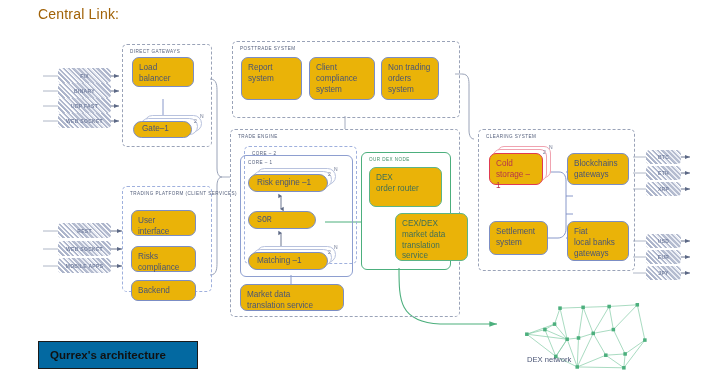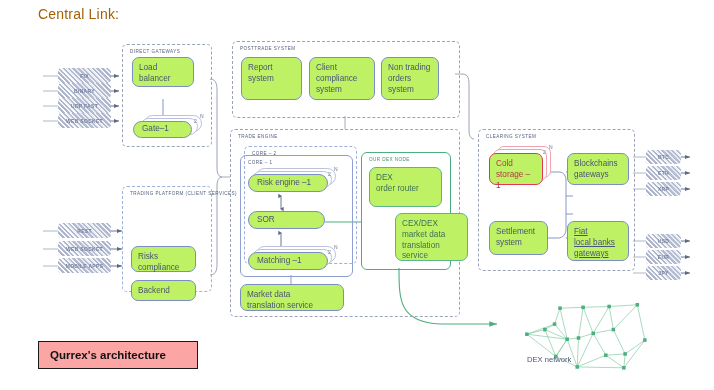--- a/index.html
+++ b/index.html
@@ -26,21 +26,21 @@
     text-transform:uppercase;white-space:nowrap;line-height:1.5;
   }
   .group.solid-blue{border:1px solid #8e9fd0;border-radius:6px;}
   .group.solid-green{border:1px solid #4caf7d;border-radius:6px;}
   .group.dashed-blue{border:1px dashed #9fb0dd;}
   .group-title.green{color:#3f8f66;}
 
   
   .node{
     position:absolute;border:1px solid #7b8dc4;border-radius:7px;
-    background:#bef264;box-sizing:border-box;
+    background:#eab308;box-sizing:border-box;
     font-size:8.2px;line-height:1.32;color:#4a5575;
     padding:5px 6px;white-space:pre-line;
   }
   .node.green{border-color:#5cb487;color:#3f6f58;}
   .node.red{border-color:#e03a52;color:#b5354a;border-width:1.4px;}
   .node.pill{border-radius:11px;padding:4px 8px;}
 
   
   .ghost{
     position:absolute;border:1px solid #b8c2de;border-radius:9px;
@@ -72,21 +72,21 @@
       repeating-linear-gradient(45deg,
         rgba(120,133,168,.55) 0px,rgba(120,133,168,.55) 1.7px,
         rgba(255,255,255,0) 1.7px,rgba(255,255,255,0) 3.4px);
   }
 
   .netlabel{
     position:absolute;font-size:7.6px;color:#4a5575;
   }
   .titlebox{
     position:absolute;left:38px;top:341px;width:160px;height:28px;
-    border:1.4px solid #1a1a1a;background:#fca5a5;
+    border:1.4px solid #1a1a1a;background:#0369a1;
     display:flex;align-items:center;padding-left:11px;
     box-sizing:border-box;
   }
   .titlebox span{font-size:11.5px;font-weight:bold;color:#111;}
 </style>
 </head>
 <body>
 
 <div class="canvas">
 
@@ -213,20 +213,22 @@
   <div class="ghost" style="left:140px;top:118px;width:58px;height:17px;"></div>
   <span class="stack-n" style="left:200px;top:113px;">N</span>
   <span class="stack-n" style="left:194px;top:118px;">2</span>
   <div class="node pill" style="left:133px;top:121px;width:59px;height:17px;
        display:flex;align-items:center;">Gate–1</div>
 
   <div class="group dashed-blue" style="left:122px;top:186px;width:88px;height:104px;">
     <div class="group-title">TRADING PLATFORM
 (CLIENT SERVICES)</div>
   </div>
+  <div class="node" style="left:131px;top:210px;width:65px;height:26px;">User
+interface</div>
   <div class="node" style="left:131px;top:246px;width:65px;height:26px;">Risks
 compliance</div>
   <div class="node" style="left:131px;top:280px;width:65px;height:21px;">Backend</div>
 
   <div class="group" style="left:232px;top:41px;width:226px;height:75px;">
     <div class="group-title">POSTTRADE SYSTEM</div>
   </div>
   <div class="node" style="left:241px;top:57px;width:61px;height:43px;">Report
 system</div>
   <div class="node" style="left:309px;top:57px;width:66px;height:43px;">Client
@@ -248,22 +250,22 @@
     <div class="group-title">CORE – 1</div>
   </div>
 
   <div class="ghost" style="left:256px;top:168px;width:80px;height:17px;"></div>
   <div class="ghost" style="left:252px;top:171px;width:80px;height:17px;"></div>
   <span class="stack-n" style="left:334px;top:166px;">N</span>
   <span class="stack-n" style="left:328px;top:171px;">2</span>
   <div class="node pill" style="left:248px;top:174px;width:80px;height:18px;
        display:flex;align-items:center;">Risk engine –1</div>
 
-  <div class="node pill" style="left:248px;top:211px;width:77px;height:18px;
-       display:flex;align-items:center;">SOR</div>
+  <div class="node pill" style="left:248px;top:211px;width:68px;height:18px;
+       display:flex;align-items:center;font-family:Liberation Mono, monospace;">SOR</div>
 
   <div class="ghost" style="left:256px;top:246px;width:80px;height:17px;"></div>
   <div class="ghost" style="left:252px;top:249px;width:80px;height:17px;"></div>
   <span class="stack-n" style="left:334px;top:244px;">N</span>
   <span class="stack-n" style="left:328px;top:249px;">2</span>
   <div class="node pill" style="left:248px;top:252px;width:80px;height:18px;
        display:flex;align-items:center;">Matching –1</div>
 
   <div class="node" style="left:240px;top:284px;width:104px;height:27px;">Market data
 translation service</div>
@@ -286,21 +288,21 @@
   <div class="ghost red" style="left:493px;top:149px;width:54px;height:32px;border-radius:7px;"></div>
   <span class="stack-n" style="left:549px;top:144px;">N</span>
   <span class="stack-n" style="left:543px;top:149px;">2</span>
   <div class="node red" style="left:489px;top:153px;width:54px;height:32px;">Cold
 storage  – 1</div>
 
   <div class="node" style="left:567px;top:153px;width:62px;height:32px;">Blockchains
 gateways</div>
   <div class="node" style="left:489px;top:221px;width:59px;height:34px;">Settlement
 system</div>
-  <div class="node" style="left:567px;top:221px;width:62px;height:40px;text-decoration:underline;">Fiat
+  <div class="node" style="left:567px;top:221px;width:62px;height:40px;">Fiat
 local banks
 gateways</div>
 
   <div class="hatch" style="left:646px;top:150px;width:35px;height:14px;">
     <span>BTC</span>
   </div>
   <div class="hatch" style="left:646px;top:166px;width:35px;height:14px;">
     <span>ETH</span>
   </div>
   <div class="hatch" style="left:646px;top:182px;width:35px;height:14px;">

